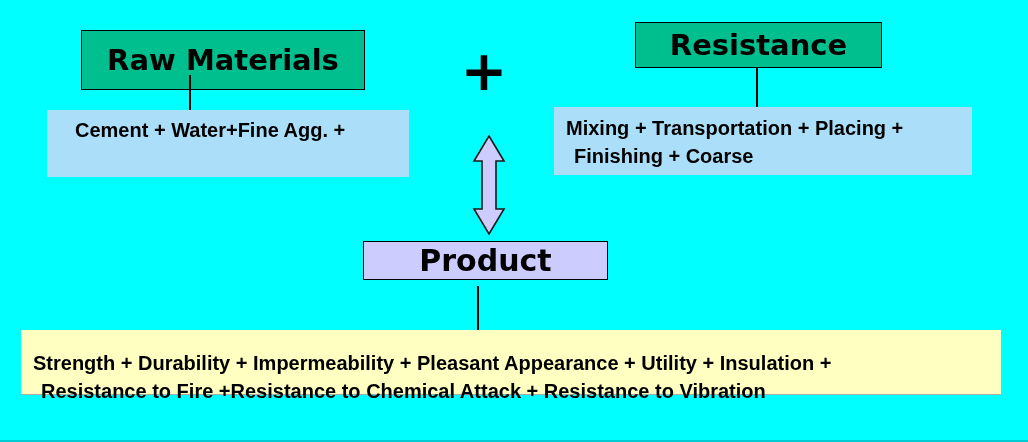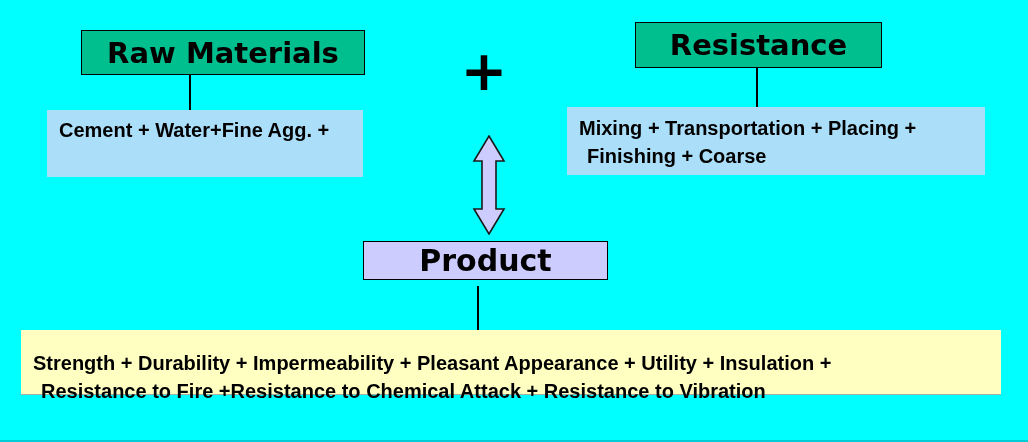--- a/index.html
+++ b/index.html
@@ -12,33 +12,33 @@
 
   
   .title-box {
     position: absolute;
     display: flex; align-items: center; justify-content: center;
     border: 1.5px solid #000;
     font-family: "DejaVu Sans", sans-serif;
     font-weight: bold; color: #000;
     box-sizing: border-box;
   }
-  .raw-title  { left: 81px;  top: 30px;  width: 284px; height: 45px; background: var(--green-fill, #00BF8F); font-size: 29px; }
+  .raw-title  { left: 81px;  top: 30px;  width: 284px; height: 60px; background: var(--green-fill, #00BF8F); font-size: 29px; }
   .mfg-title  { left: 635px; top: 22px;  width: 247px; height: 46px; background: var(--green-fill, #00BF8F); font-size: 29px; }
   .prod-title { left: 363px; top: 241px; width: 245px; height: 39px; background: var(--lavender-fill, #CCCCFF); font-size: 30px; }
 
   
   .detail-box {
     position: absolute;
     font-weight: bold; color: #000;
     font-size: 20px; line-height: 28px;
     box-sizing: border-box;
   }
-  .raw-detail  { left: 47px;  top: 110px; width: 316px; height: 67px; background: var(--blue-fill, #ABDEF8); padding: 6px 0 0 12px; }
-  .mfg-detail  { left: 567px; top: 107px; width: 418px; height: 68px; background: var(--blue-fill, #ABDEF8); padding: 7px 0 0 12px; }
+  .raw-detail  { left: 47px;  top: 110px; width: 362px; height: 67px; background: var(--blue-fill, #ABDEF8); padding: 6px 0 0 28px; }
+  .mfg-detail  { left: 554px; top: 107px; width: 418px; height: 68px; background: var(--blue-fill, #ABDEF8); padding: 7px 0 0 12px; }
   .prod-detail { left: 21px;  top: 330px; width: 980px; height: 65px; background: var(--yellow-fill, #FFFFC2); padding: 19px 0 0 12px;
                  border-bottom: 1px solid rgba(90,110,140,0.55); }
   .dline { white-space: nowrap; }
   .dline.indent { padding-left: 8px; }
 
   
   .plus {
     position: absolute; left: 456px; top: 39px;
     width: 56px; height: 66px; line-height: 64px;
     text-align: center;

